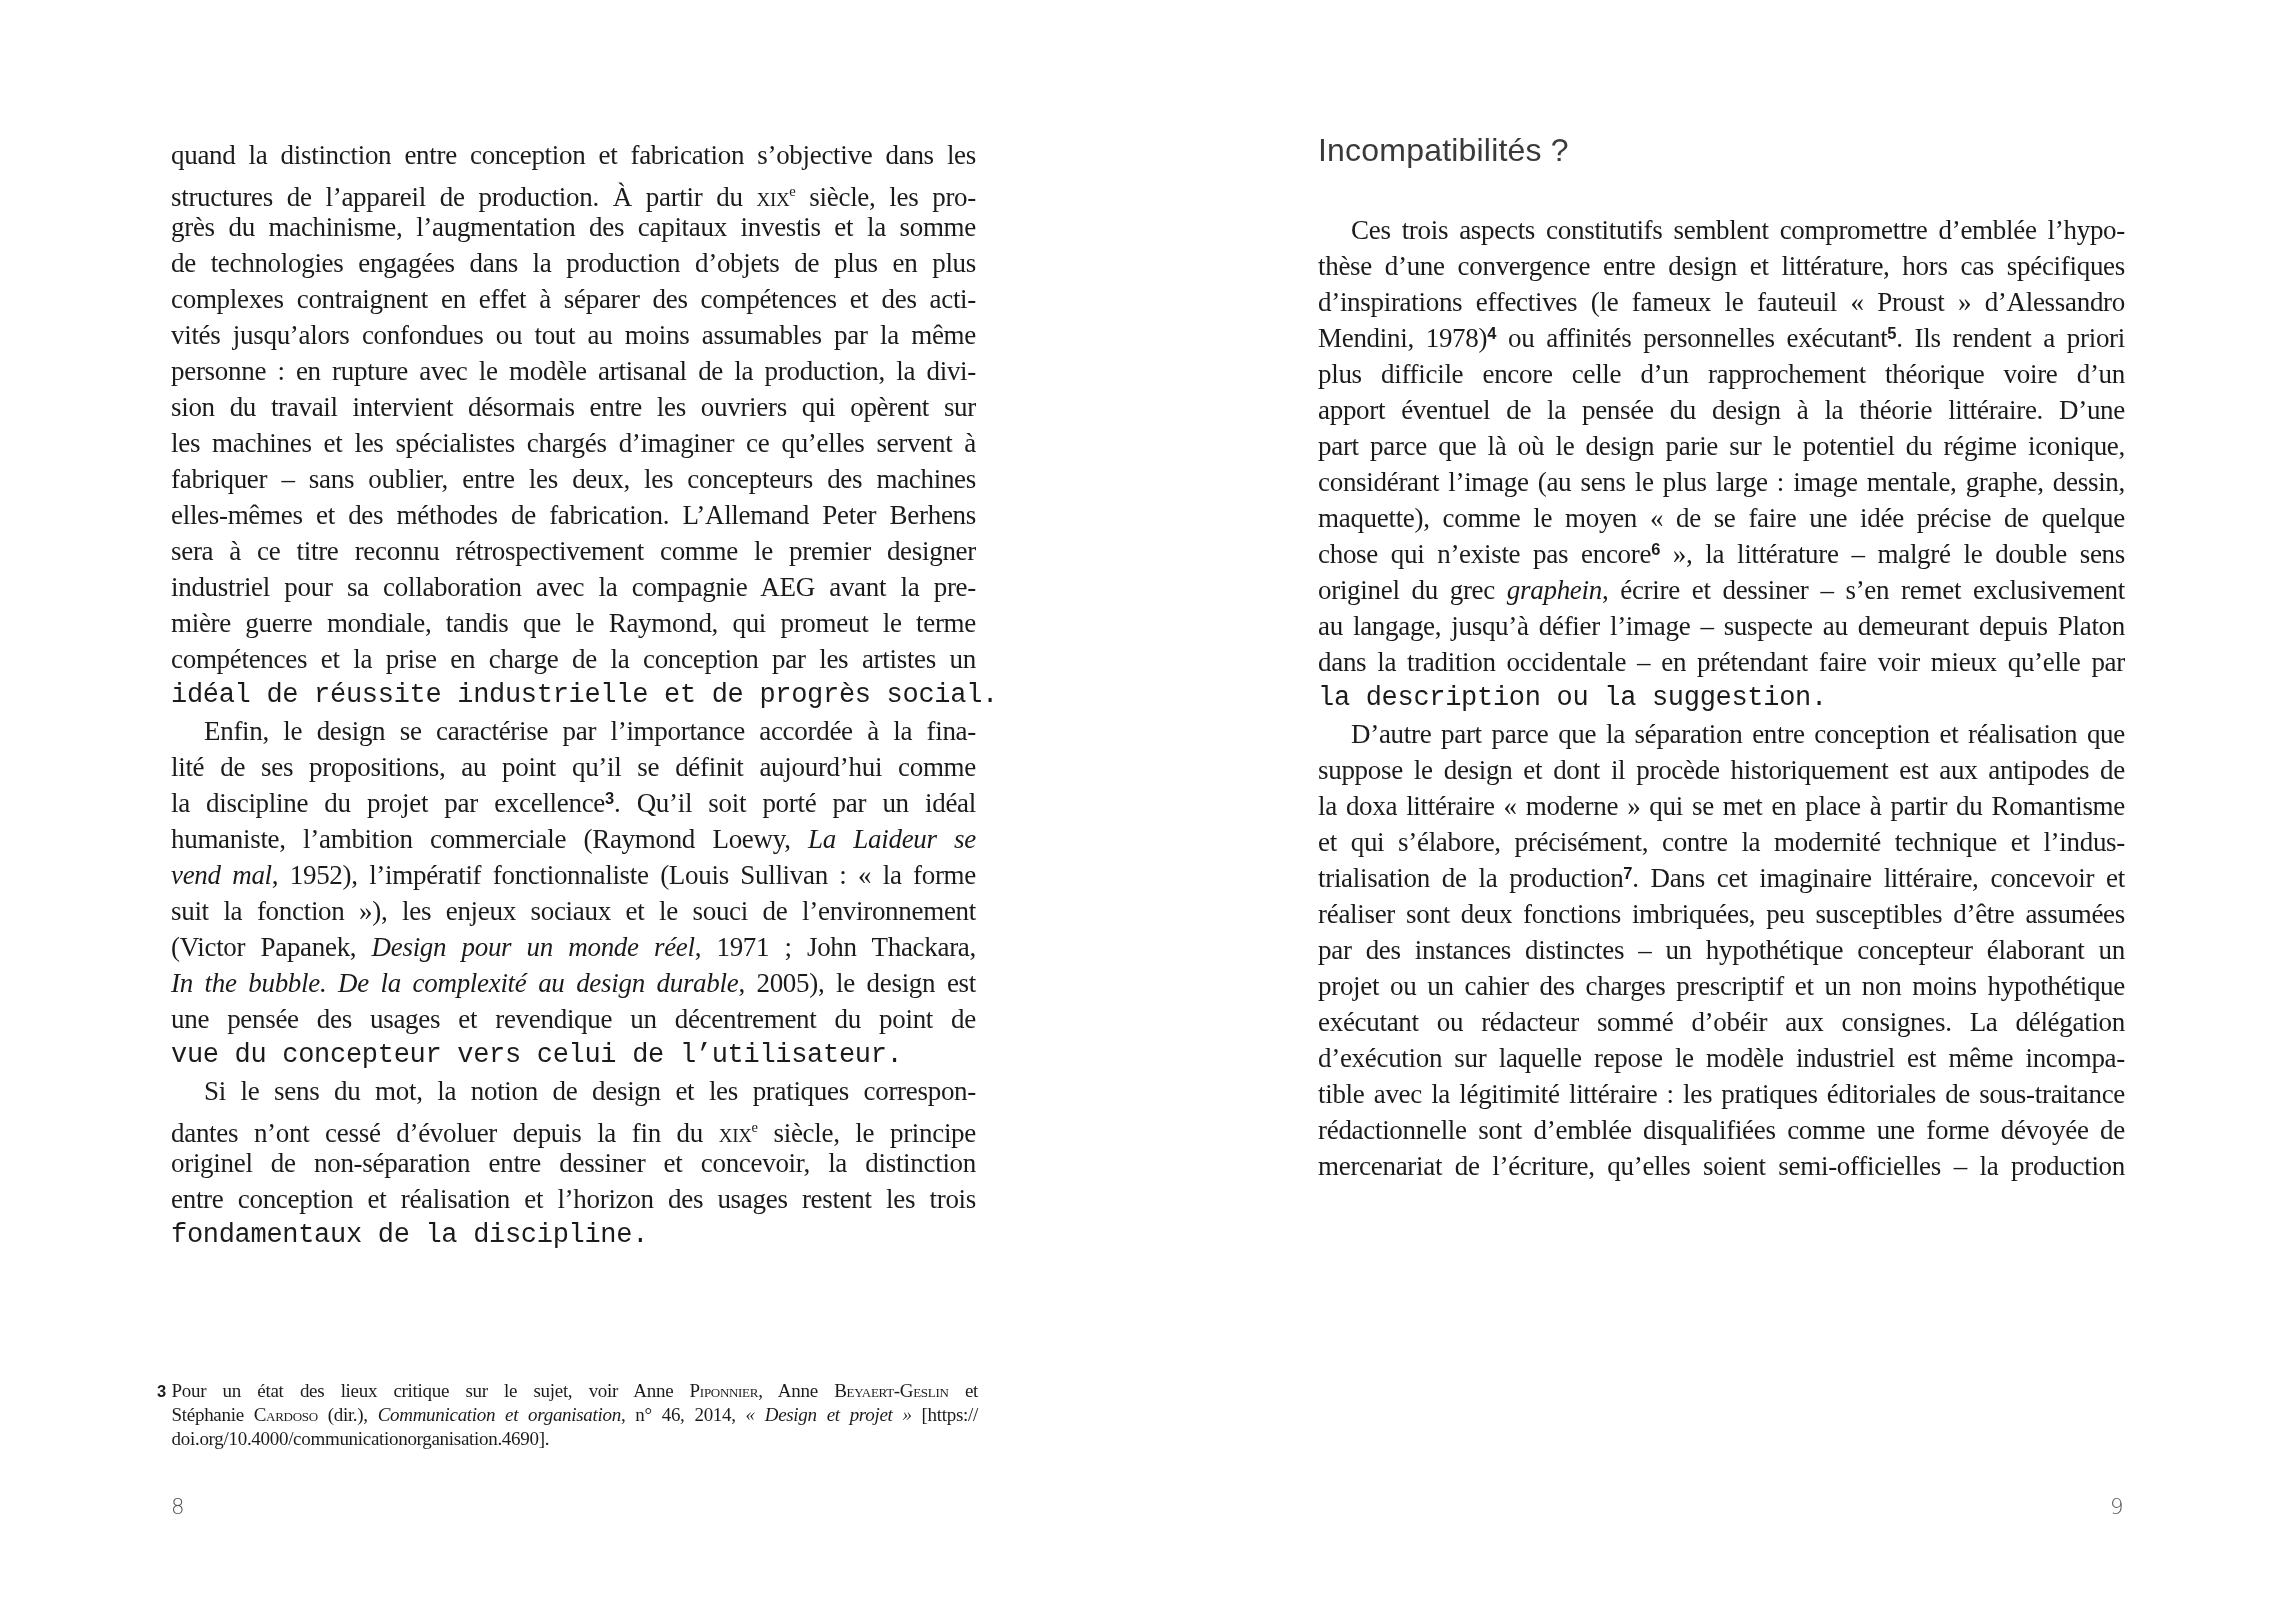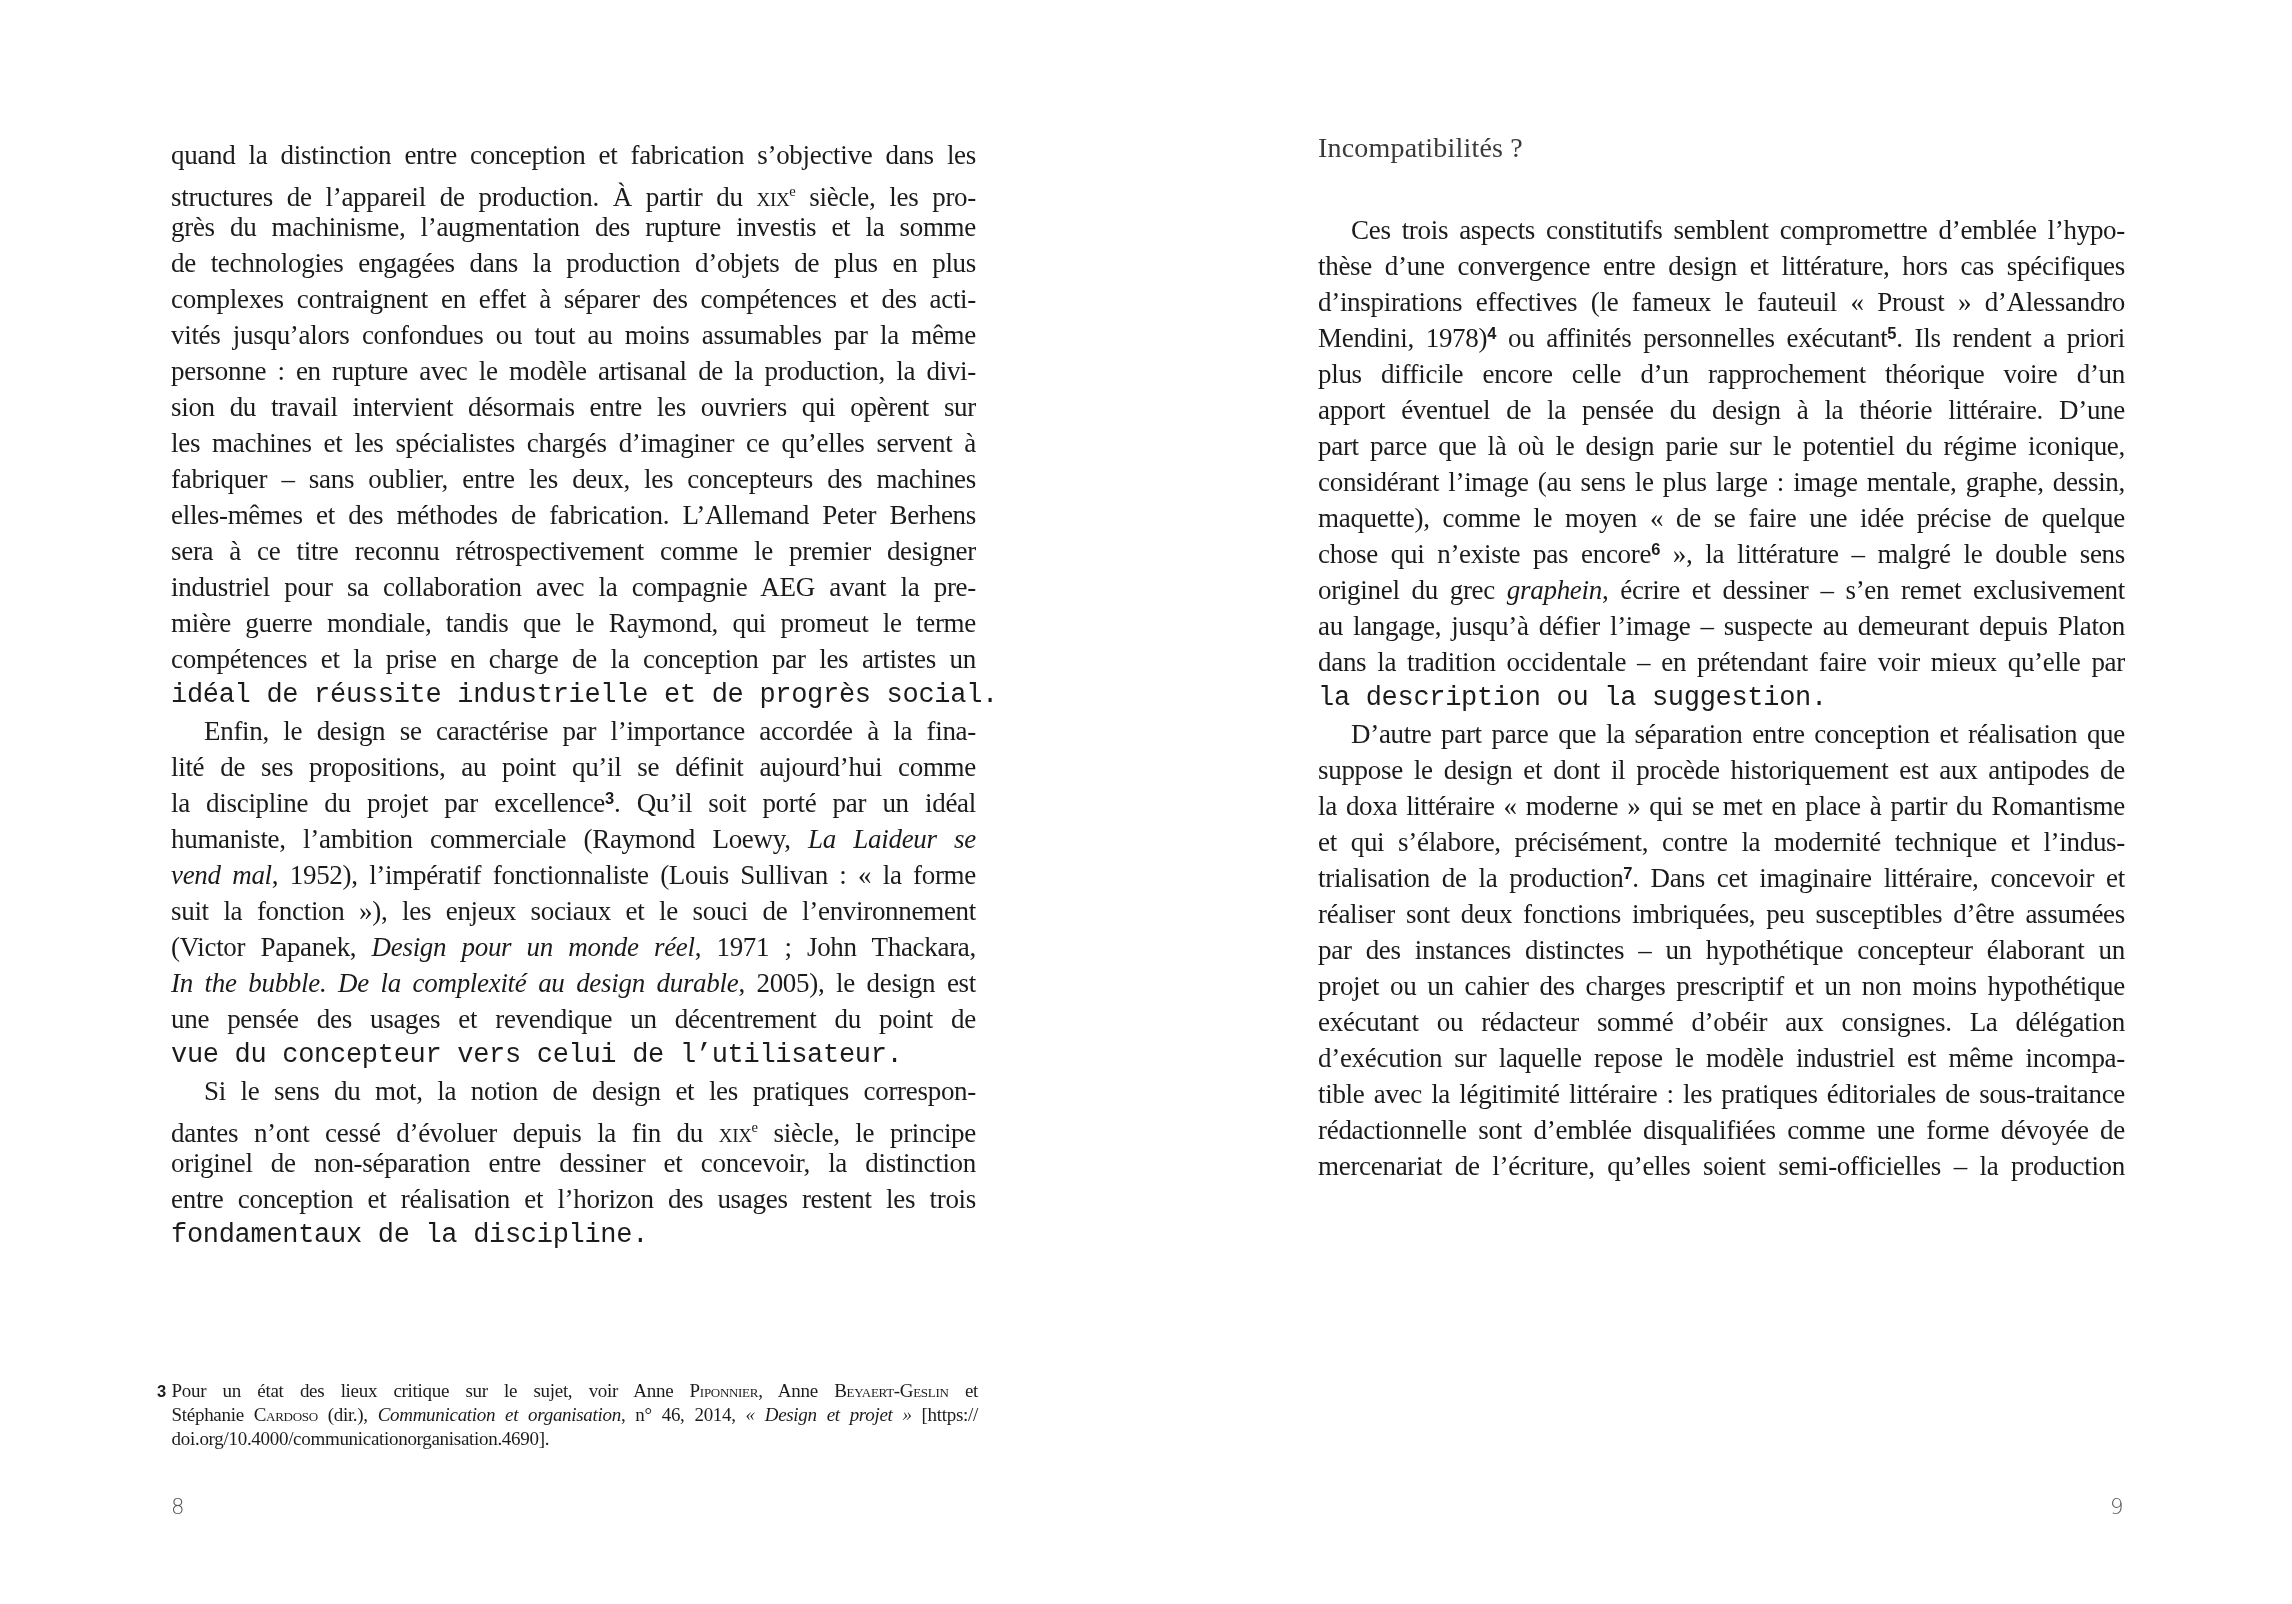--- a/index.html
+++ b/index.html
@@ -32,23 +32,23 @@
     font-size: 16.5px;
     vertical-align: 7.8px;
     line-height: 0;
   }
   .sc { font-variant: small-caps; }
 
   .heading {
     position: absolute;
     left: 172px;
     top: 132px;
-    font-family: Liberation Serif, serif;
+    font-family: Liberation Sans, sans-serif;
     font-weight: 200;
-    font-size: 28px;
+    font-size: 32px;
     color: #3a3a3a;
     letter-spacing: 0.2px;
   }
 
   .footnotes { position: absolute; }
   .fn-left { left: 157px; width: 821px; top: 1379px; }
   .fn { position: relative; padding-left: 14.6px; }
   .fn-num {
     position: absolute; left: 0; top: 0;
     font-family: "Liberation Sans", "DejaVu Sans", sans-serif;
@@ -81,21 +81,21 @@
   .pn-left { left: 171px; }
   .pn-right { left: 964px; }
 </style>
 </head>
 <body>
 
 <div class="page page-left">
   <div class="column col-left">
       <div class="line"><span>quand la distinction entre conception et fabrication s’objective dans les</span></div>
       <div class="line"><span>structures de l’appareil de production. À partir du </span><span class="sc">xix</span><sup style="font-size: 14.6px;">e</sup><span> siècle, les pro-</span></div>
-      <div class="line"><span>grès du machinisme, l’augmentation des rupture investis et la somme</span></div>
+      <div class="line"><span>grès du machinisme, l’augmentation des capitaux investis et la somme</span></div>
       <div class="line"><span>de technologies engagées dans la production d’objets de plus en plus</span></div>
       <div class="line"><span>complexes contraignent en effet à séparer des compétences et des acti-</span></div>
       <div class="line"><span>vités jusqu’alors confondues ou tout au moins assumables par la même</span></div>
       <div class="line"><span>personne : en rupture avec le modèle artisanal de la production, la divi-</span></div>
       <div class="line"><span>sion du travail intervient désormais entre les ouvriers qui opèrent sur</span></div>
       <div class="line"><span>les machines et les spécialistes chargés d’imaginer ce qu’elles servent à</span></div>
       <div class="line"><span>fabriquer – sans oublier, entre les deux, les concepteurs des machines</span></div>
       <div class="line"><span>elles-mêmes et des méthodes de fabrication. L’Allemand Peter Berhens</span></div>
       <div class="line"><span>sera à ce titre reconnu rétrospectivement comme le premier designer</span></div>
       <div class="line"><span>industriel pour sa collaboration avec la compagnie AEG avant la pre-</span></div>

